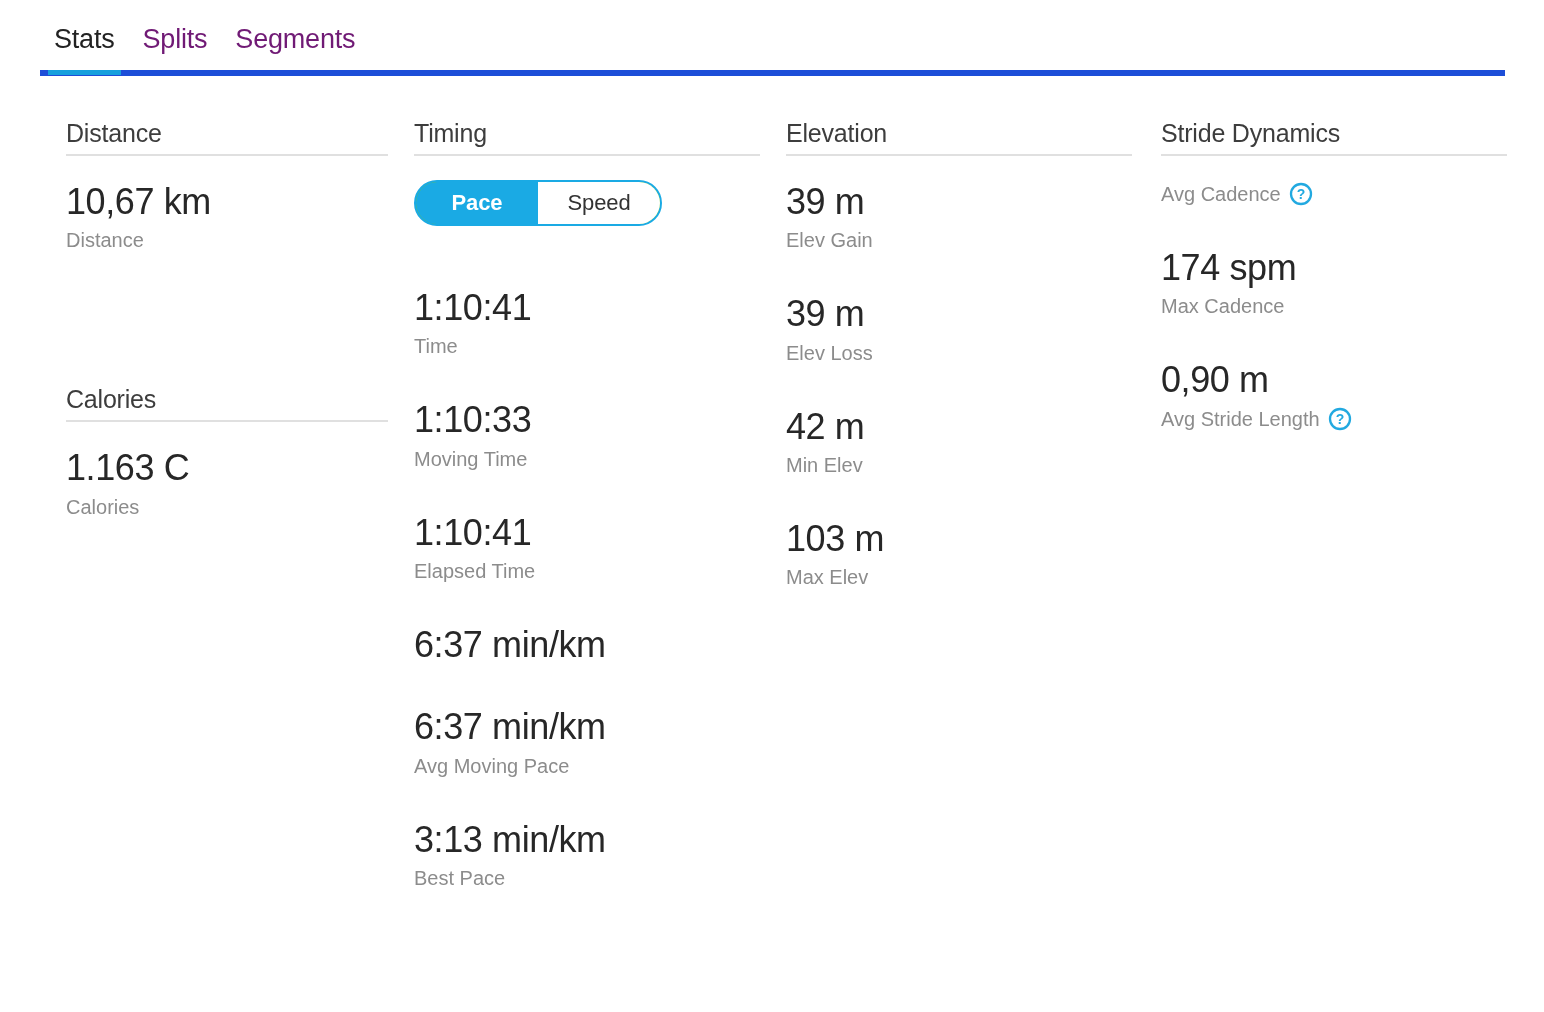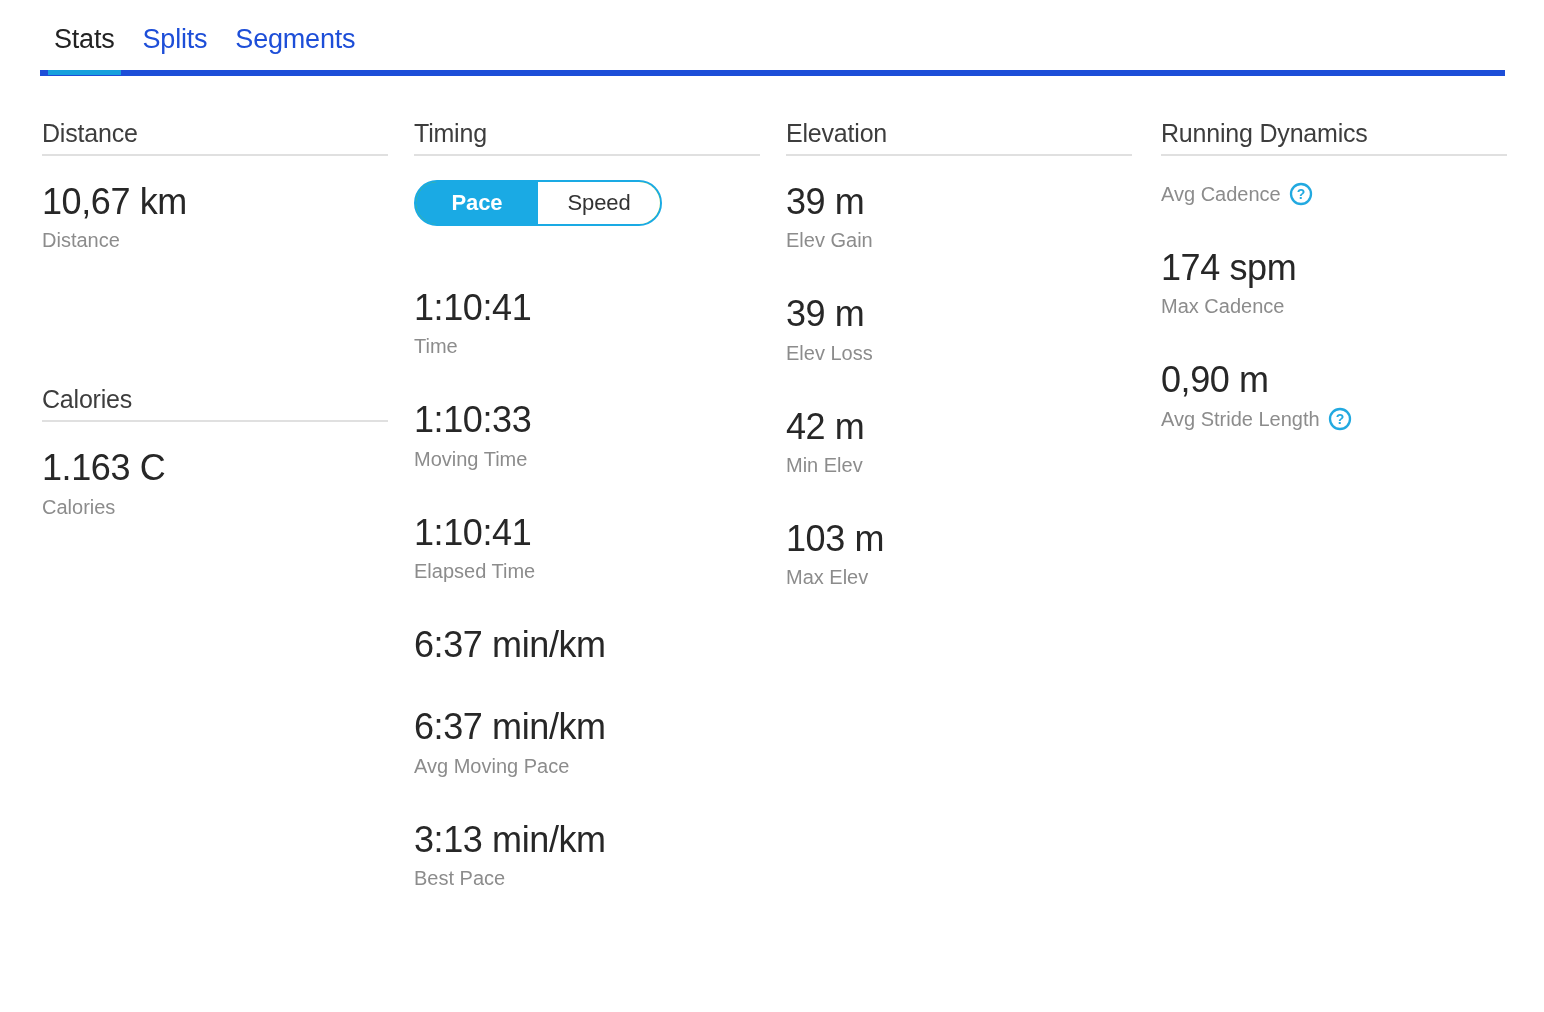--- a/index.html
+++ b/index.html
@@ -18,21 +18,21 @@
     position: absolute;
     left: 40px; top: 22px;
     width: 1465px;
     height: 54px;
     border-bottom: 6px solid #1d4ed8;
     display: flex;
     align-items: flex-start;
   }
   .tab {
     font-size: 27px;
-    color: #1d4ed8;
+    color: #701a75;
     line-height: 1;
     padding: 4px 14px 20px 14px;
     position: relative;
     cursor: pointer;
     white-space: nowrap;
     letter-spacing: -0.2px;
   }
   .tab.active { color: #222222; }
   .tab.active::after {
     content: "";
@@ -48,21 +48,21 @@
     position: absolute;
     left: 0; top: 118px;
     width: 1544px;
   }
   .col { position: absolute; top: 0; }
   .col-1 { left: 42px;   width: 346px; }
   .col-2 { left: 414px;  width: 346px; }
   .col-3 { left: 786px;  width: 346px; }
   .col-4 { left: 1161px; width: 346px; }
 
-  .group { margin-bottom: 0; }
+  .group { margin-bottom: 0; margin-left: 24px; }
 
   .group-title {
     font-size: 25px;
     color: #3d3d3d;
     line-height: 1.2;
     padding-bottom: 6px;
     border-bottom: 2px solid #e0e0e0;
     font-weight: 400;
     letter-spacing: -0.2px;
     white-space: nowrap;
@@ -260,21 +260,21 @@
 
       <div class="stat">
         <div class="stat-value">103 m</div>
         <div class="stat-label">
           <span>Max Elev</span>
         </div>
       </div>
     </div>
 
     <div class="col col-4">
-      <div class="group-title">Running Dynamics</div>
+      <div class="group-title">Stride Dynamics</div>
 
       <div class="stat stat-first">
         <div class="stat-label">
           <span>Avg Cadence</span>
           <span class="help-icon">
             <svg width="24" height="24" viewBox="0 0 24 24" aria-hidden="true">
               <circle cx="12" cy="12" r="10" fill="none" stroke="#22a9e0" stroke-width="2.3"></circle>
               <text x="12" y="17" text-anchor="middle" font-family="Liberation Sans, sans-serif" font-size="14" font-weight="bold" fill="#22a9e0">?</text>
             </svg>
           </span>

